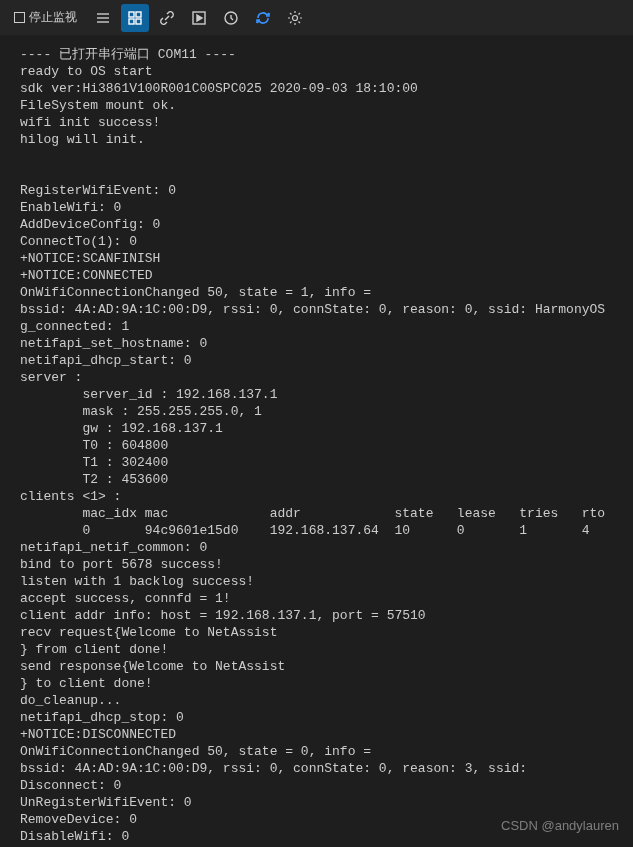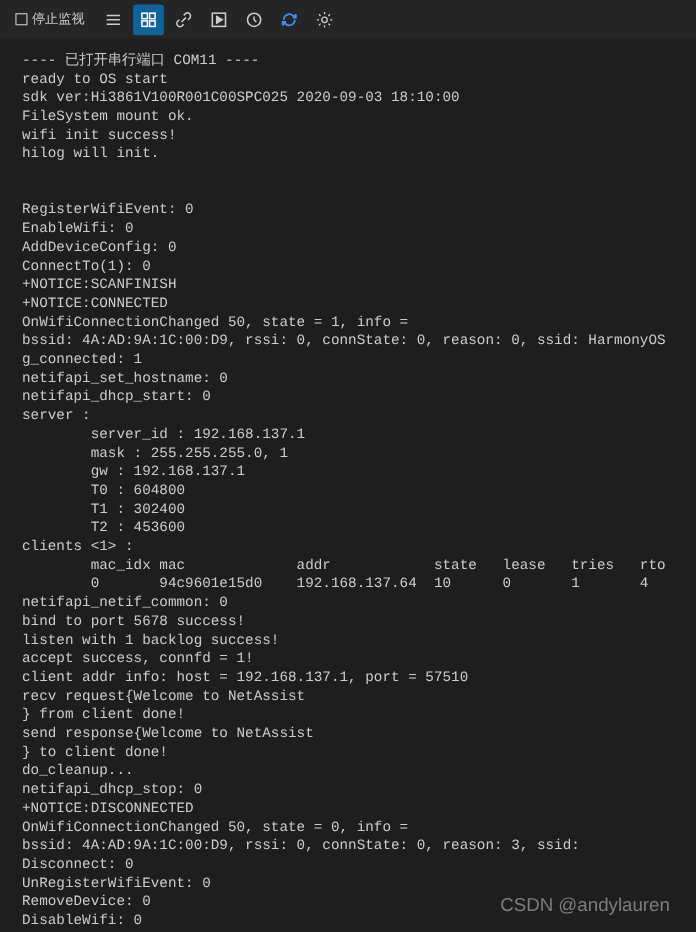--- a/index.html
+++ b/index.html
@@ -64,24 +64,24 @@
       padding: 10px 20px;
       white-space: pre;
       font-family: Consolas, "Courier New", monospace;
       font-size: 13px;
       line-height: 17px;
       color: #cccccc;
     }
     .watermark {
       position: absolute;
       bottom: 14px;
-      right: 24px;
+      right: 14px;
       color: #888888;
       font-family: "Segoe UI", sans-serif;
-      font-size: 17px;
+      font-size: 13px;
       opacity: 0.9;
     }
   </style>
 </head>
 <body>
 
 <div class="toolbar">
   <div class="stop-btn">
     <span class="stop-icon"></span>
     <span>停止监视</span>

